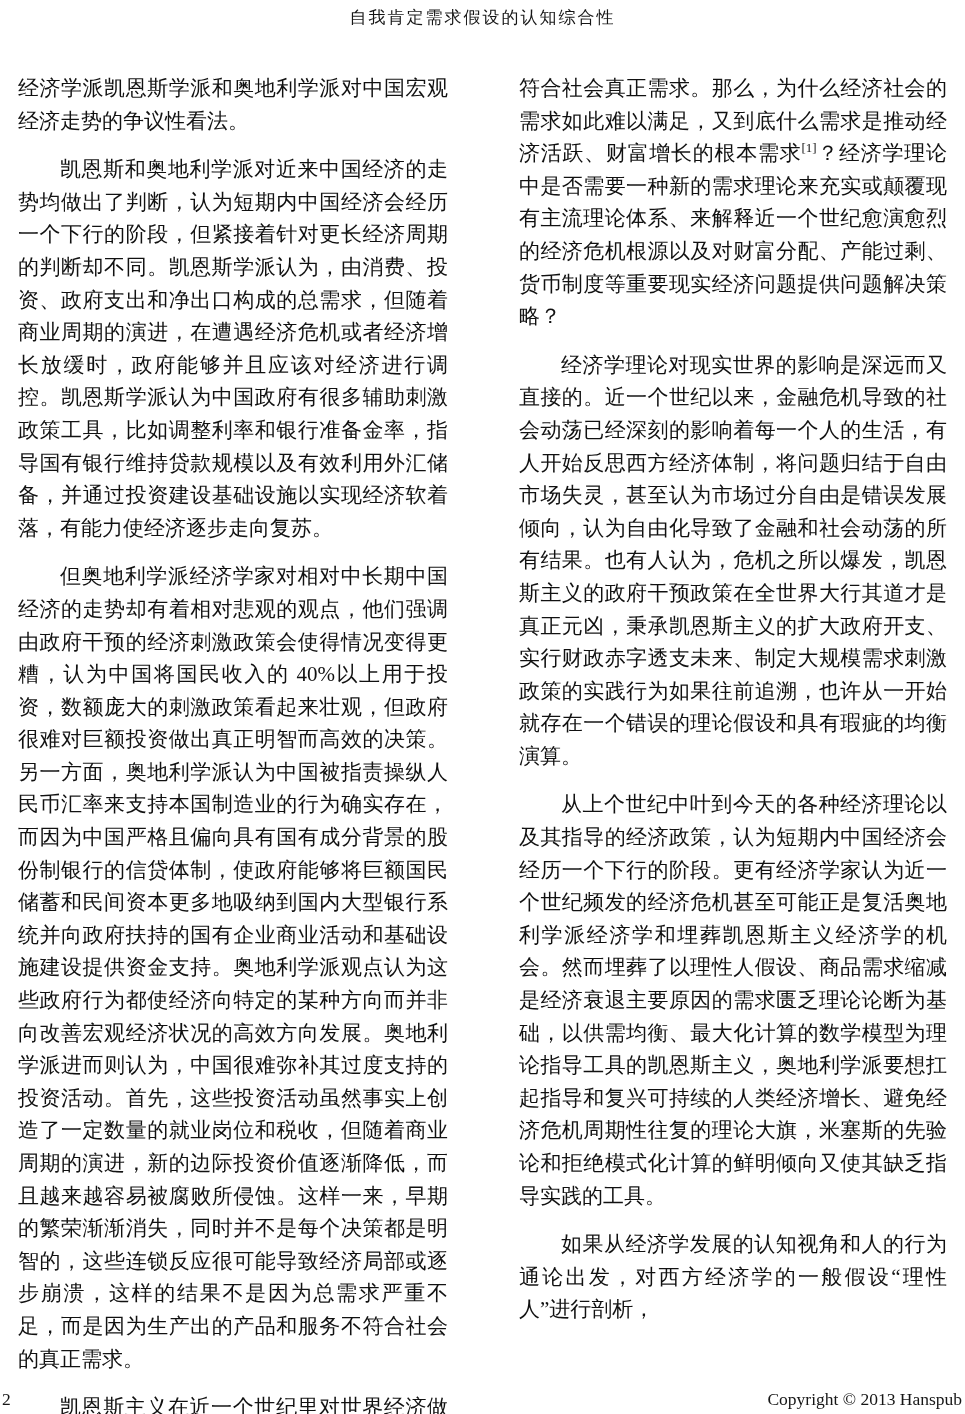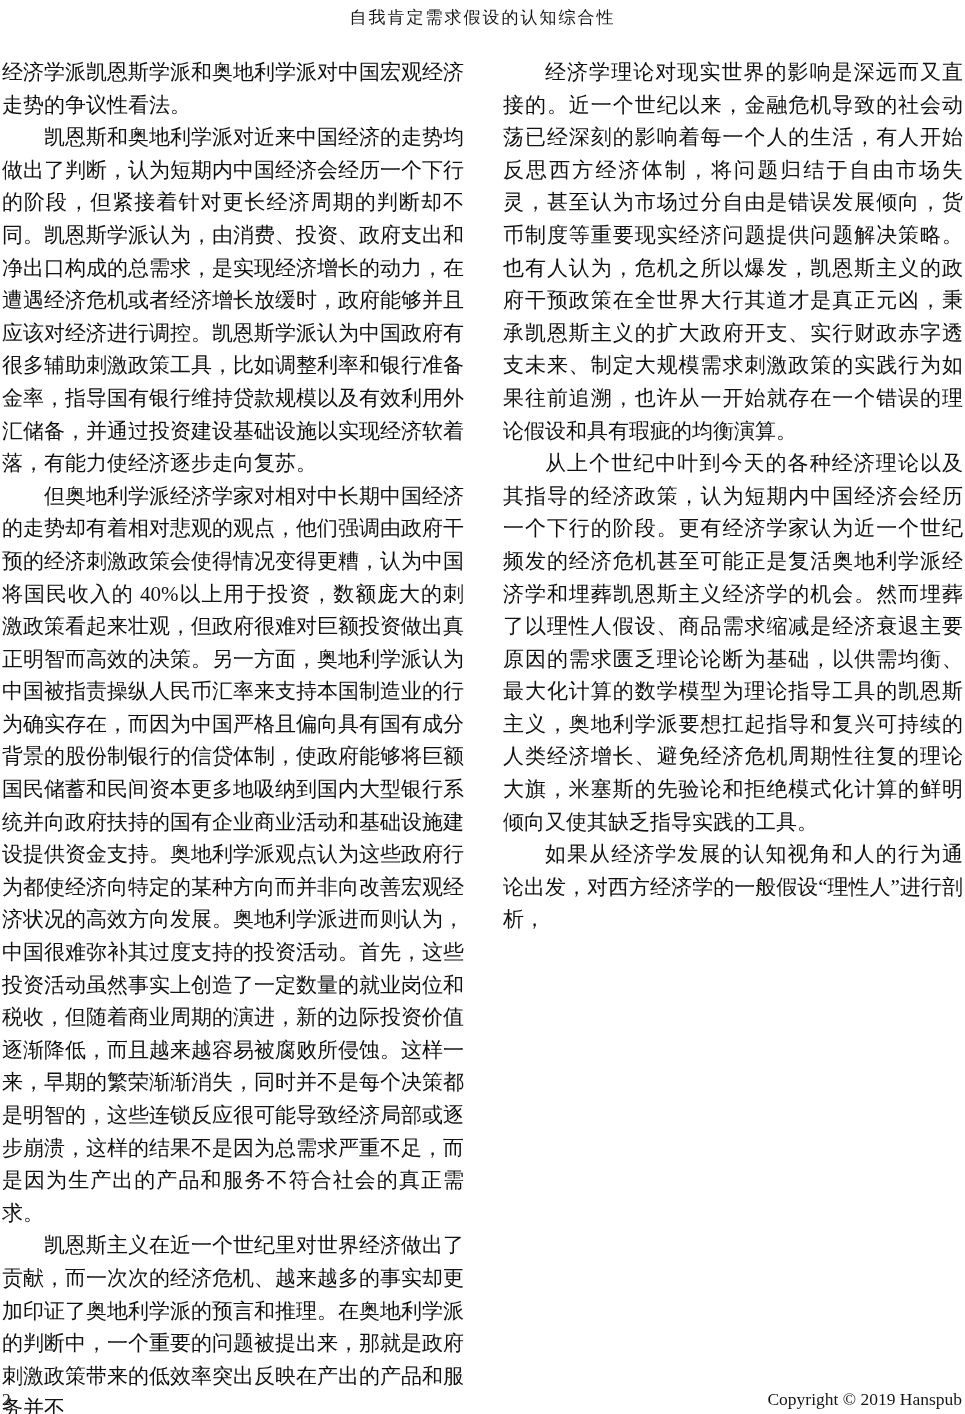--- a/index.html
+++ b/index.html
@@ -33,21 +33,21 @@
   }
   .col {
     width: 462px;
     font-size: 21px;
     line-height: 32.6px;
     text-align: justify;
     text-justify: inter-ideograph;
     letter-spacing: 0;
   }
   .col-right { width: 460px; }
-  .para { margin: 0; font-family: Liberation Serif, serif; }
+  .para { margin: 16px; font-family: Liberation Serif, serif; }
   .para.indent { text-indent: 2em; }
   .para sup {
     font-size: 13px;
     line-height: 0;
     vertical-align: super;
     letter-spacing: 0;
   }
   .page-footer {
     position: absolute;
     left: 2px;
@@ -65,29 +65,30 @@
 
 <div class="page">
 
   <div class="running-header">
     <span>自我肯定需求假设的认知综合性</span>
   </div>
 
   <div class="columns">
     <div class="col col-left" id="col-left">
         <div class="para">经济学派凯恩斯学派和奥地利学派对中国宏观经济走势的争议性看法。</div>
-        <div class="para indent">凯恩斯和奥地利学派对近来中国经济的走势均做出了判断，认为短期内中国经济会经历一个下行的阶段，但紧接着针对更长经济周期的判断却不同。凯恩斯学派认为，由消费、投资、政府支出和净出口构成的总需求，是实现经济增长的动力，在遭遇经济危机或者经济增长放缓时，政府能够并且应该对经济进行调控。凯恩斯学派认为中国政府有很多辅助刺激政策工具，比如调整利率和银行准备金率，指导国有银行维持贷款规模以及有效利用外汇储备，并通过投资建设基础设施以实现经济软着落，有能力使经济逐步走向复苏。</div>
+        <div class="para indent">凯恩斯和奥地利学派对近来中国经济的走势均做出了判断，认为短期内中国经济会经历一个下行的阶段，但紧接着针对更长经济周期的判断却不同。凯恩斯学派认为，由消费、投资、政府支出和净出口构成的总需求，但随着商业周期的演进，在遭遇经济危机或者经济增长放缓时，政府能够并且应该对经济进行调控。凯恩斯学派认为中国政府有很多辅助刺激政策工具，比如调整利率和银行准备金率，指导国有银行维持贷款规模以及有效利用外汇储备，并通过投资建设基础设施以实现经济软着落，有能力使经济逐步走向复苏。</div>
         <div class="para indent">但奥地利学派经济学家对相对中长期中国经济的走势却有着相对悲观的观点，他们强调由政府干预的经济刺激政策会使得情况变得更糟，认为中国将国民收入的 40%以上用于投资，数额庞大的刺激政策看起来壮观，但政府很难对巨额投资做出真正明智而高效的决策。另一方面，奥地利学派认为中国被指责操纵人民币汇率来支持本国制造业的行为确实存在，而因为中国严格且偏向具有国有成分背景的股份制银行的信贷体制，使政府能够将巨额国民储蓄和民间资本更多地吸纳到国内大型银行系统并向政府扶持的国有企业商业活动和基础设施建设提供资金支持。奥地利学派观点认为这些政府行为都使经济向特定的某种方向而并非向改善宏观经济状况的高效方向发展。奥地利学派进而则认为，中国很难弥补其过度支持的投资活动。首先，这些投资活动虽然事实上创造了一定数量的就业岗位和税收，但随着商业周期的演进，新的边际投资价值逐渐降低，而且越来越容易被腐败所侵蚀。这样一来，早期的繁荣渐渐消失，同时并不是每个决策都是明智的，这些连锁反应很可能导致经济局部或逐步崩溃，这样的结果不是因为总需求严重不足，而是因为生产出的产品和服务不符合社会的真正需求。</div>
         <div class="para indent">凯恩斯主义在近一个世纪里对世界经济做出了贡献，而一次次的经济危机、越来越多的事实却更加印证了奥地利学派的预言和推理。在奥地利学派的判断中，一个重要的问题被提出来，那就是政府刺激政策带来的低效率突出反映在产出的产品和服务并不</div>
       </div>
     <div class="col col-right" id="col-right">
-        <div class="para indent">经济学理论对现实世界的影响是深远而又直接的。近一个世纪以来，金融危机导致的社会动荡已经深刻的影响着每一个人的生活，有人开始反思西方经济体制，将问题归结于自由市场失灵，甚至认为市场过分自由是错误发展倾向，货币制度等重要现实经济问题提供问题解决策略。也有人认为，危机之所以爆发，凯恩斯主义的政府干预政策在全世界大行其道才是真正元凶，秉承凯恩斯主义的扩大政府开支、实行财政赤字透支未来、制定大规模需求刺激政策的实践行为如果往前追溯，也许从一开始就存在一个错误的理论假设和具有瑕疵的均衡演算。</div>
+        <div class="para">符合社会真正需求。那么，为什么经济社会的需求如此难以满足，又到底什么需求是推动经济活跃、财富增长的根本需求<sup>[1]</sup>？经济学理论中是否需要一种新的需求理论来充实或颠覆现有主流理论体系、来解释近一个世纪愈演愈烈的经济危机根源以及对财富分配、产能过剩、货币制度等重要现实经济问题提供问题解决策略？</div>
+        <div class="para indent">经济学理论对现实世界的影响是深远而又直接的。近一个世纪以来，金融危机导致的社会动荡已经深刻的影响着每一个人的生活，有人开始反思西方经济体制，将问题归结于自由市场失灵，甚至认为市场过分自由是错误发展倾向，认为自由化导致了金融和社会动荡的所有结果。也有人认为，危机之所以爆发，凯恩斯主义的政府干预政策在全世界大行其道才是真正元凶，秉承凯恩斯主义的扩大政府开支、实行财政赤字透支未来、制定大规模需求刺激政策的实践行为如果往前追溯，也许从一开始就存在一个错误的理论假设和具有瑕疵的均衡演算。</div>
         <div class="para indent">从上个世纪中叶到今天的各种经济理论以及其指导的经济政策，认为短期内中国经济会经历一个下行的阶段。更有经济学家认为近一个世纪频发的经济危机甚至可能正是复活奥地利学派经济学和埋葬凯恩斯主义经济学的机会。然而埋葬了以理性人假设、商品需求缩减是经济衰退主要原因的需求匮乏理论论断为基础，以供需均衡、最大化计算的数学模型为理论指导工具的凯恩斯主义，奥地利学派要想扛起指导和复兴可持续的人类经济增长、避免经济危机周期性往复的理论大旗，米塞斯的先验论和拒绝模式化计算的鲜明倾向又使其缺乏指导实践的工具。</div>
         <div class="para indent">如果从经济学发展的认知视角和人的行为通论出发，对西方经济学的一般假设“理性人”进行剖析，</div>
       </div>
   </div>
 
   <div class="page-footer">
     <span>2</span>
-    <span>Copyright © 2019 Hanspub</span>
+    <span>Copyright © 2013 Hanspub</span>
   </div>
 
 </div>
 
 </body></html>

